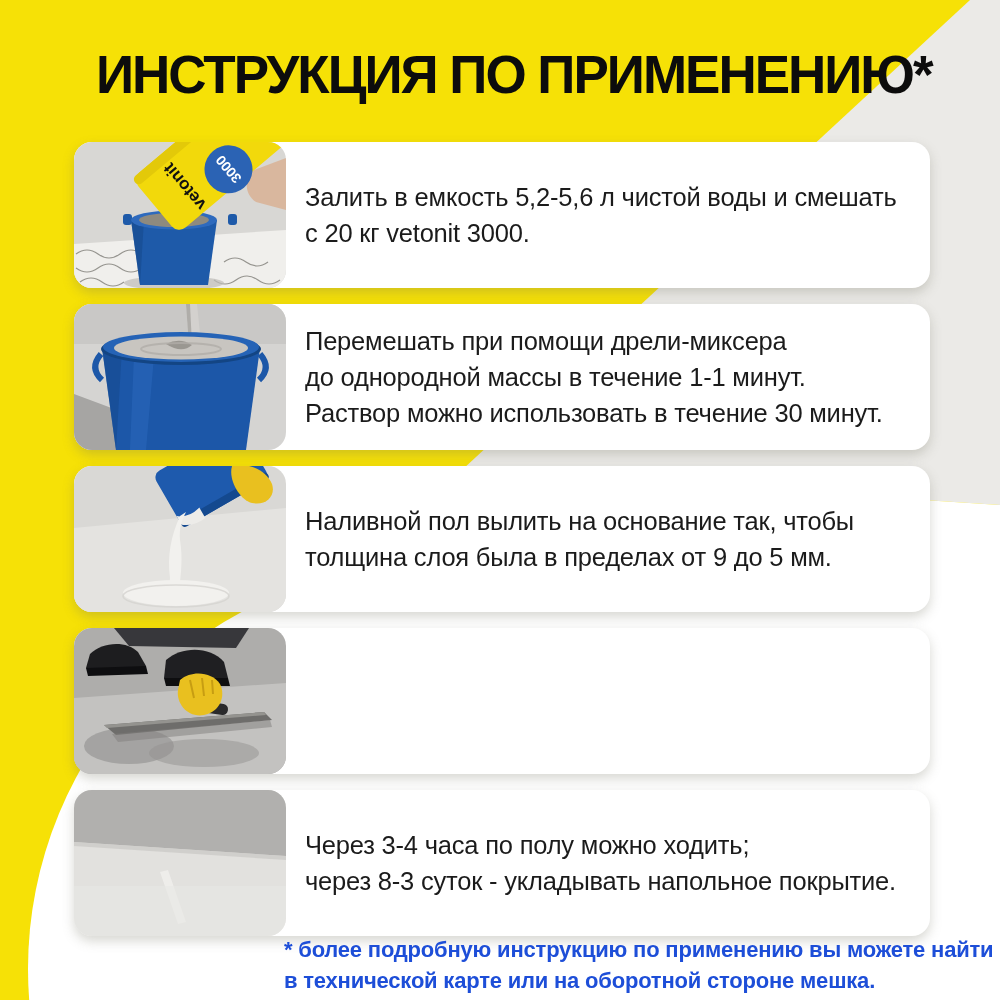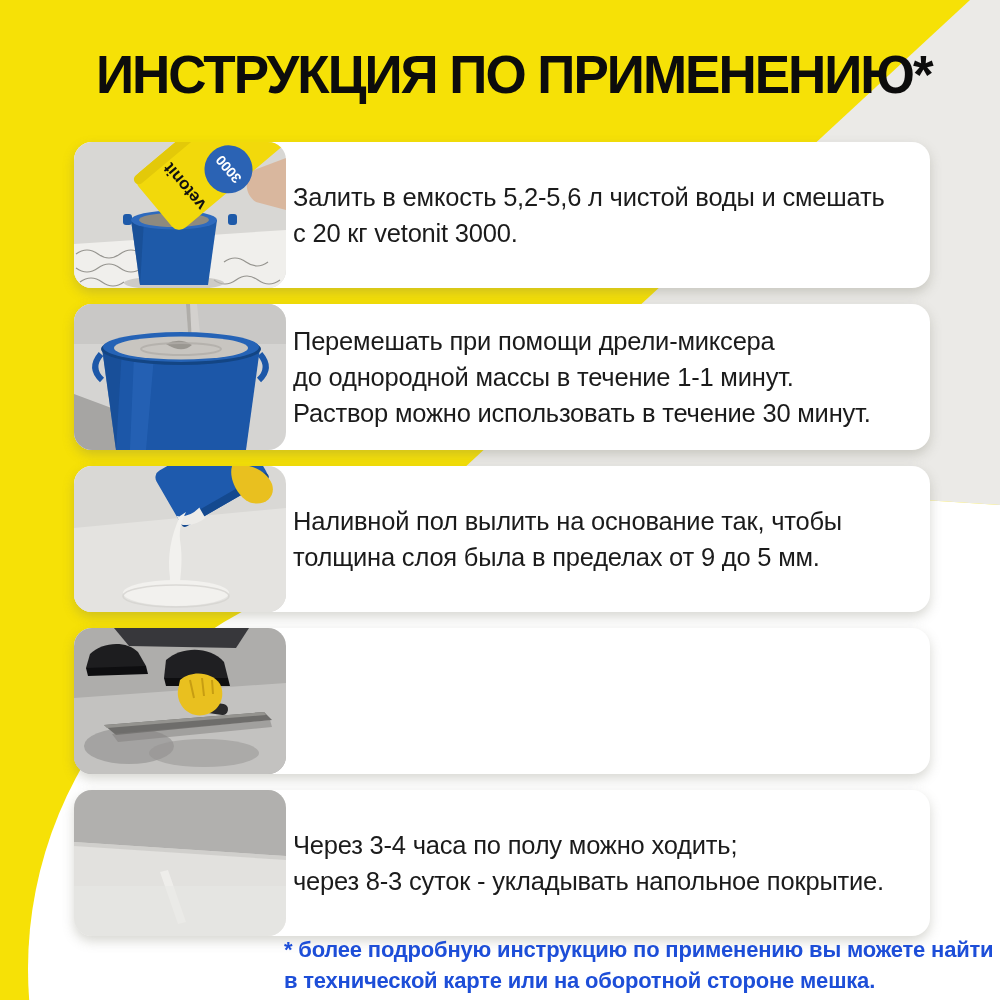--- a/index.html
+++ b/index.html
@@ -7,21 +7,21 @@
   .page{position:relative;width:1000px;height:1000px;}
   .bg{position:absolute;left:0;top:0;width:1000px;height:1000px;}
   .title{position:absolute;left:86px;top:34px;margin:10px;font-size:53px;font-weight:700;
     letter-spacing:-2px;color:#0C0C0C;white-space:nowrap;}
   .cards{position:absolute;left:74px;top:142px;width:856px;display:flex;
     flex-direction:column;gap:16px;}
   .card{height:146px;background:#FFFFFF;border-radius:18px;display:flex;align-items:stretch;
     box-shadow:0 5px 12px rgba(110,110,95,0.28);}
   .photo{width:212px;height:146px;flex:none;border-radius:18px;overflow:hidden;}
   .photo svg{display:block;width:212px;height:146px;}
-  .card-text{flex:1;display:flex;align-items:center;padding-left:7px;padding-right:6px;
+  .card-text{flex:1;display:flex;align-items:center;padding-left:19px;padding-right:6px;
     font-size:25.5px;line-height:36px;color:#1B1B1B;white-space:pre-line;letter-spacing:-0.2px;}
   .footnote{position:absolute;left:284px;top:934px;margin:0;font-size:22px;font-weight:700;
     line-height:31px;color:#1d4ed8;white-space:pre-line;letter-spacing:-0.2px;}
 </style>
 </head>
 <body>
 
 <div class="page">
 
   <svg class="bg" viewBox="0 0 1000 1000" preserveAspectRatio="none">

